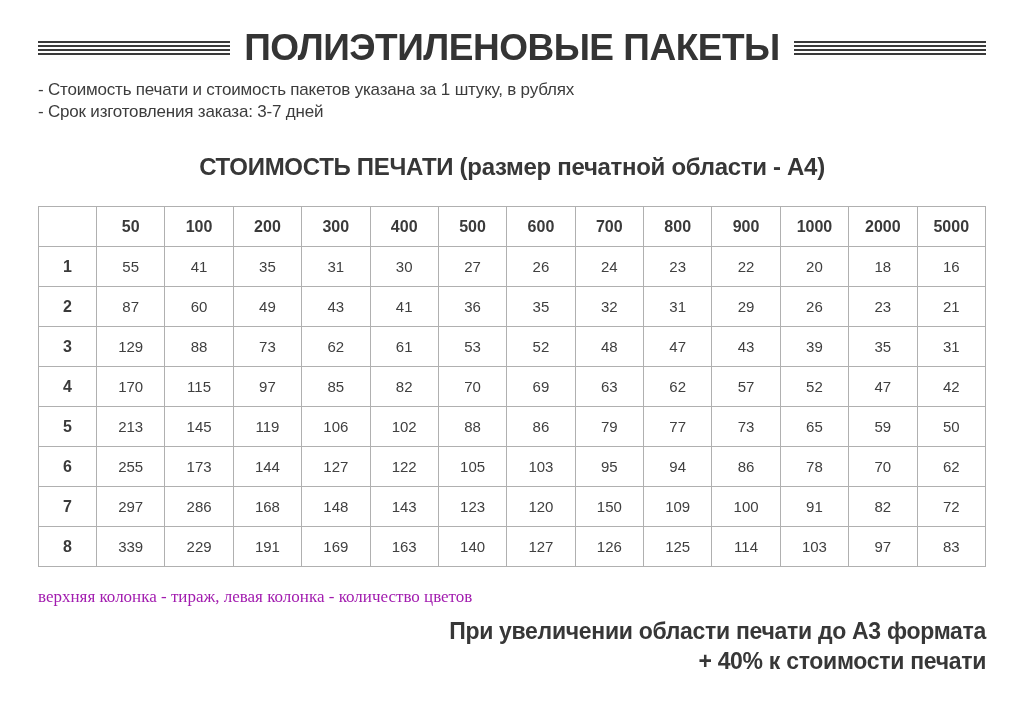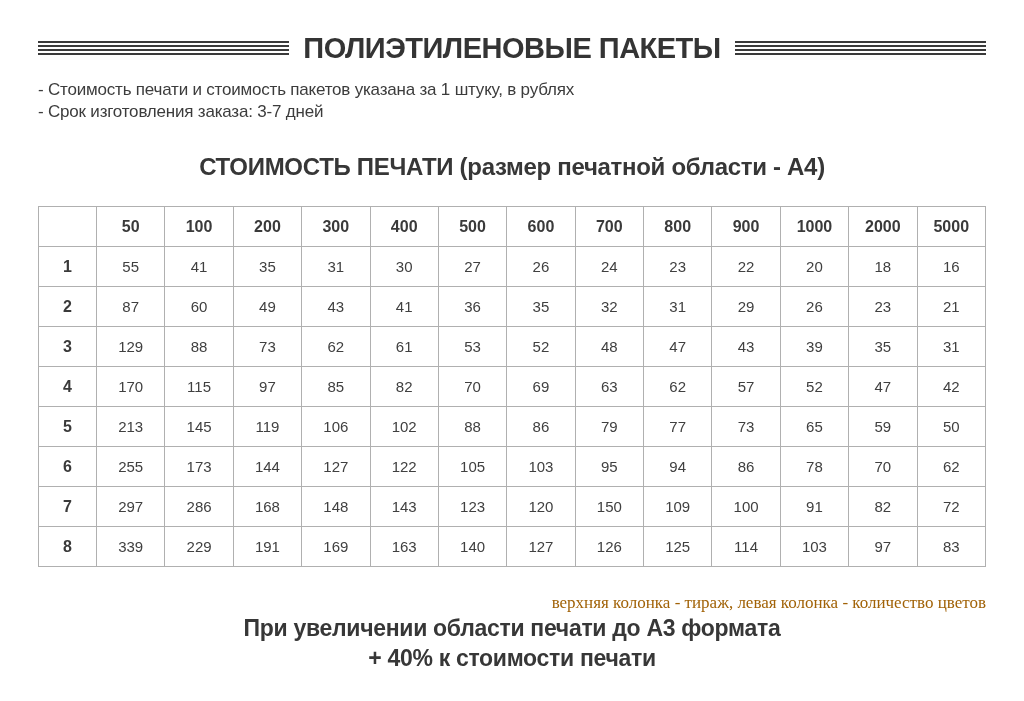--- a/index.html
+++ b/index.html
@@ -21,21 +21,21 @@
   .rule-lines {
     flex: 1; height: 14px;
     background: linear-gradient(to bottom,
       #3a3a3a 0 2px, transparent 2px 4px,
       #3a3a3a 4px 6px, transparent 6px 8px,
       #3a3a3a 8px 10px, transparent 10px 12px,
       #3a3a3a 12px 14px);
   }
   .masthead h1 {
     margin: 0; white-space: nowrap;
-    font-size: 29px; font-weight: bold;
+    font-size: 37px; font-weight: bold;
     letter-spacing: -0.5px; color: #343434;
   }
 
   
   .notes {
     list-style: none; margin: 13px 0 0 0; padding: 0;
     font-size: 17px; line-height: 22px; color: #3c3c3c;
     letter-spacing: -0.2px;
   }
 
@@ -56,28 +56,28 @@
     height: 40px; padding: 0;
     text-align: center; vertical-align: middle;
     background: #ffffff;
   }
   table.price-table th { font-size: 16px; font-weight: bold; color: #3a3a3a; }
   table.price-table td { font-size: 15px; font-weight: normal; color: #404040; }
   table.price-table .corner { width: 58px; }
 
   
   .caption {
-    margin: 26px 0 0 0;
-    text-align: right;
+    margin: 20px 0 0 0;
+    text-align: left;
     font-family: "Liberation Serif", serif;
-    font-size: 17px; color: #a16207;
-  }
-
-  
-  .footer-note { margin-top: 0; text-align: center; }
+    font-size: 17px; color: #a21caf;
+  }
+
+  
+  .footer-note { margin-top: 9px; text-align: right; }
   .footer-note p {
     margin: 0; font-size: 23px; font-weight: bold;
     line-height: 30px; color: #373737; letter-spacing: -0.3px;
   }
 </style>
 </head>
 <body>
 
 <div class="page">
 

